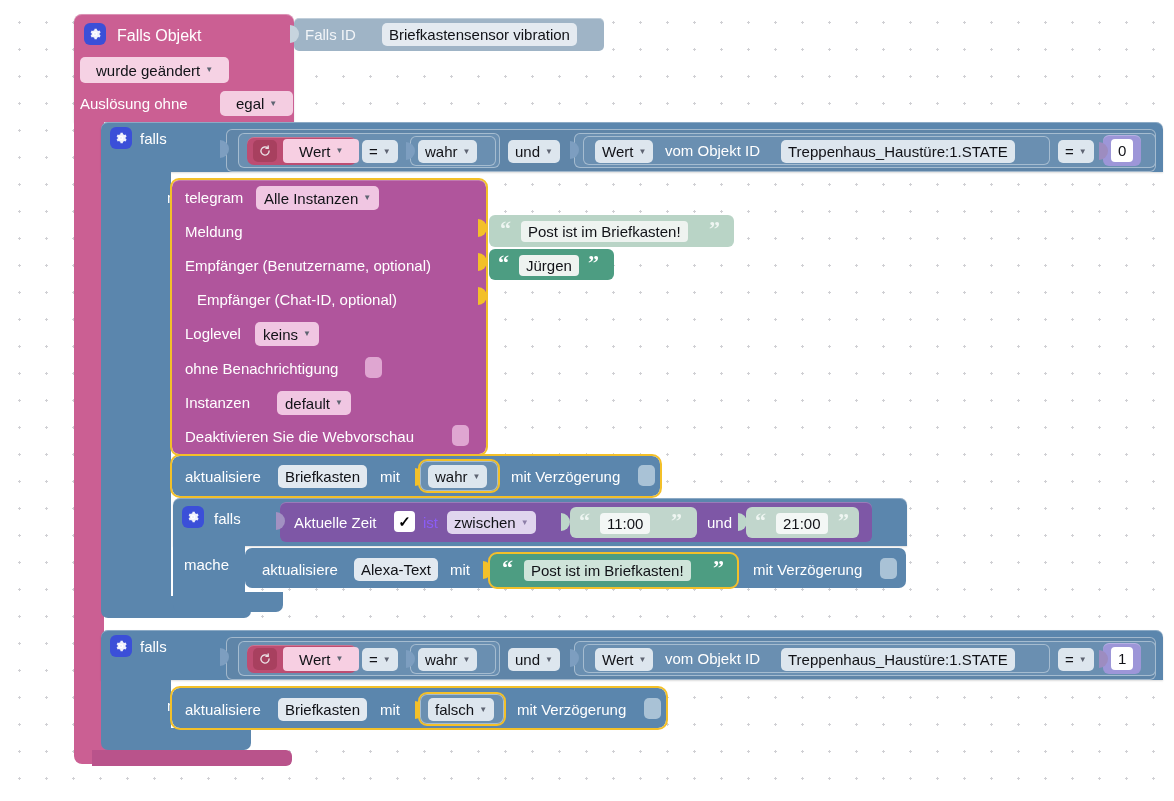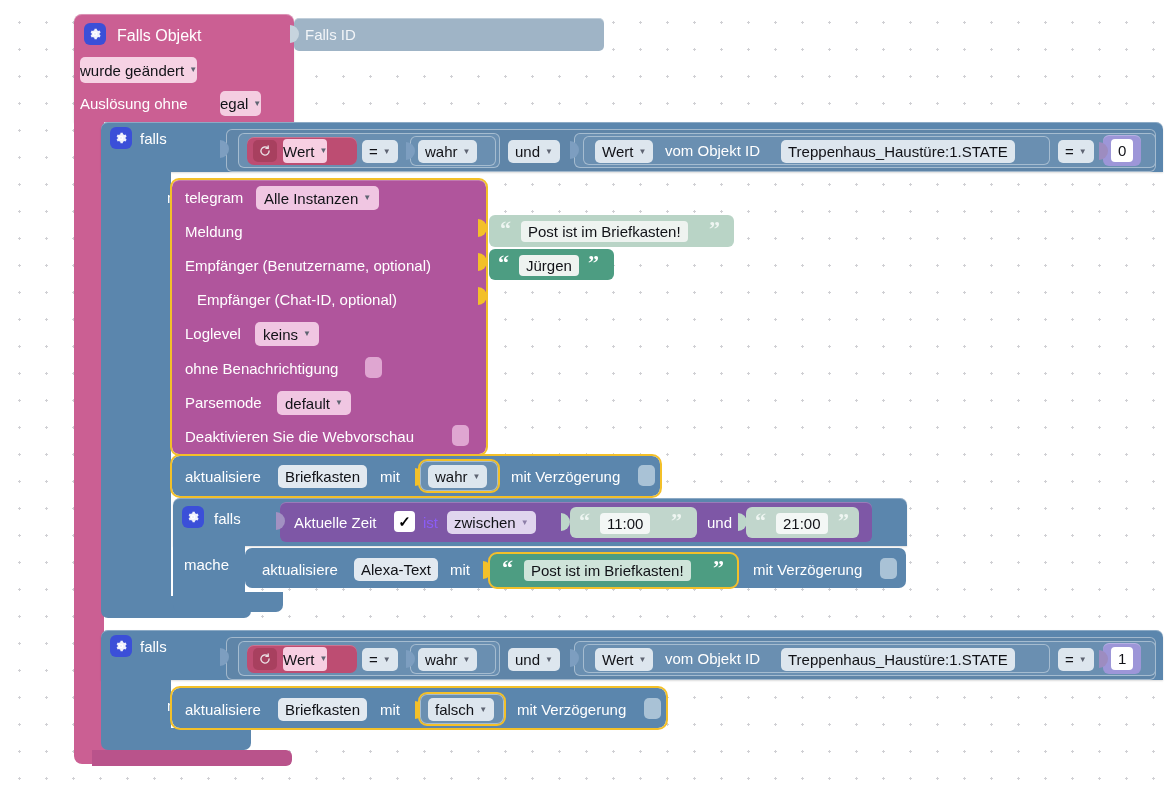--- a/index.html
+++ b/index.html
@@ -130,21 +130,21 @@
   }
   .fld-light{
     background:#eef1f5;
     border-radius:5px;
     padding:0 7px;
     height:23px;
   }
   .fld-pink{
     background:#f2c5dd;
     border-radius:11px;
-    padding:0 0;
+    padding:0 16px;
     height:24px;
     text-align:right;
   }
   .fld-pink2{
     background:#efc4e3;
     border-radius:11px;
     padding:0 8px;
     height:24px;
   }
   .fld-lav{
@@ -252,20 +252,21 @@
       <path d="M12 8.2a3.8 3.8 0 100 7.6 3.8 3.8 0 000-7.6zm0 6a2.2 2.2 0 110-4.4 2.2 2.2 0 010 4.4z"></path>
       <path d="M20 12c0-.5 0-1-.1-1.4l1.8-1.3-1.9-3.3-2.1.8c-.7-.6-1.5-1-2.3-1.3L15 3.2H11.2l-.4 2.3c-.8.3-1.6.7-2.3 1.3l-2.1-.8L4.5 9.3l1.8 1.3c0 .5-.1.9-.1 1.4s0 1 .1 1.4l-1.8 1.3 1.9 3.3 2.1-.8c.7.6 1.5 1 2.3 1.3l.4 2.3H15l.4-2.3c.8-.3 1.6-.7 2.3-1.3l2.1.8 1.9-3.3-1.8-1.3c.1-.5.1-.9.1-1.4z" opacity=".92"></path>
     </svg>
   </div>
   <div class="lbl" style="left:117px;top:28px;font-size:16px;">Falls Objekt</div>
 
   <div class="blk" style="left:294px;top:18px;width:310px;height:33px;background:#9fb4c6;border-radius:5px;
               box-shadow:inset 0 1px 0 rgba(255,255,255,.35);"></div>
   <div class="sock sock-b" style="left:290px;top:25px;background:#c7d4de;"></div>
   <div class="lbl" style="left:305px;top:27px;color:#f2f5f8;">Falls ID</div>
+  <div class="fld fld-light" style="left:382px;top:23px;background:#e4eaf0;">Briefkastensensor vibration</div>
 
   <div class="fld fld-pink" style="left:80px;top:57px;height:26px;border-radius:5px;background:#f6d2e4;">
     <span>wurde geändert</span>
     <span class="caret">▼</span>
   </div>
 
   <div class="lbl" style="left:80px;top:96px;">Auslösung ohne</div>
   <div class="fld fld-pink" style="left:220px;top:91px;height:25px;border-radius:5px;background:#f4cde1;">
     <span>egal</span>
     <span class="caret">▼</span>
@@ -359,21 +360,21 @@
 
   <div class="lbl" style="left:185px;top:326px;">Loglevel</div>
   <div class="fld fld-pink2" style="left:255px;top:322px;border-radius:5px;background:#f0c6e2;">
     <span>keins</span>
     <span class="caret">▼</span>
   </div>
 
   <div class="lbl" style="left:185px;top:361px;">ohne Benachrichtigung</div>
   <div class="cbx-empty cbx-pink" style="left:365px;top:357px;"></div>
 
-  <div class="lbl" style="left:185px;top:395px;">Parsemode</div>
+  <div class="lbl" style="left:185px;top:395px;">Instanzen</div>
   <div class="fld fld-pink2" style="left:277px;top:391px;border-radius:5px;background:#f0c6e2;">
     <span>default</span>
     <span class="caret">▼</span>
   </div>
 
   <div class="lbl" style="left:185px;top:429px;">Deaktivieren Sie die Webvorschau</div>
   <div class="cbx-empty cbx-pink" style="left:452px;top:425px;"></div>
 
   <div class="blk ctrl-row sel" style="left:172px;top:456px;width:488px;height:40px;"></div>
   <div class="lbl" style="left:185px;top:469px;">aktualisiere</div>

